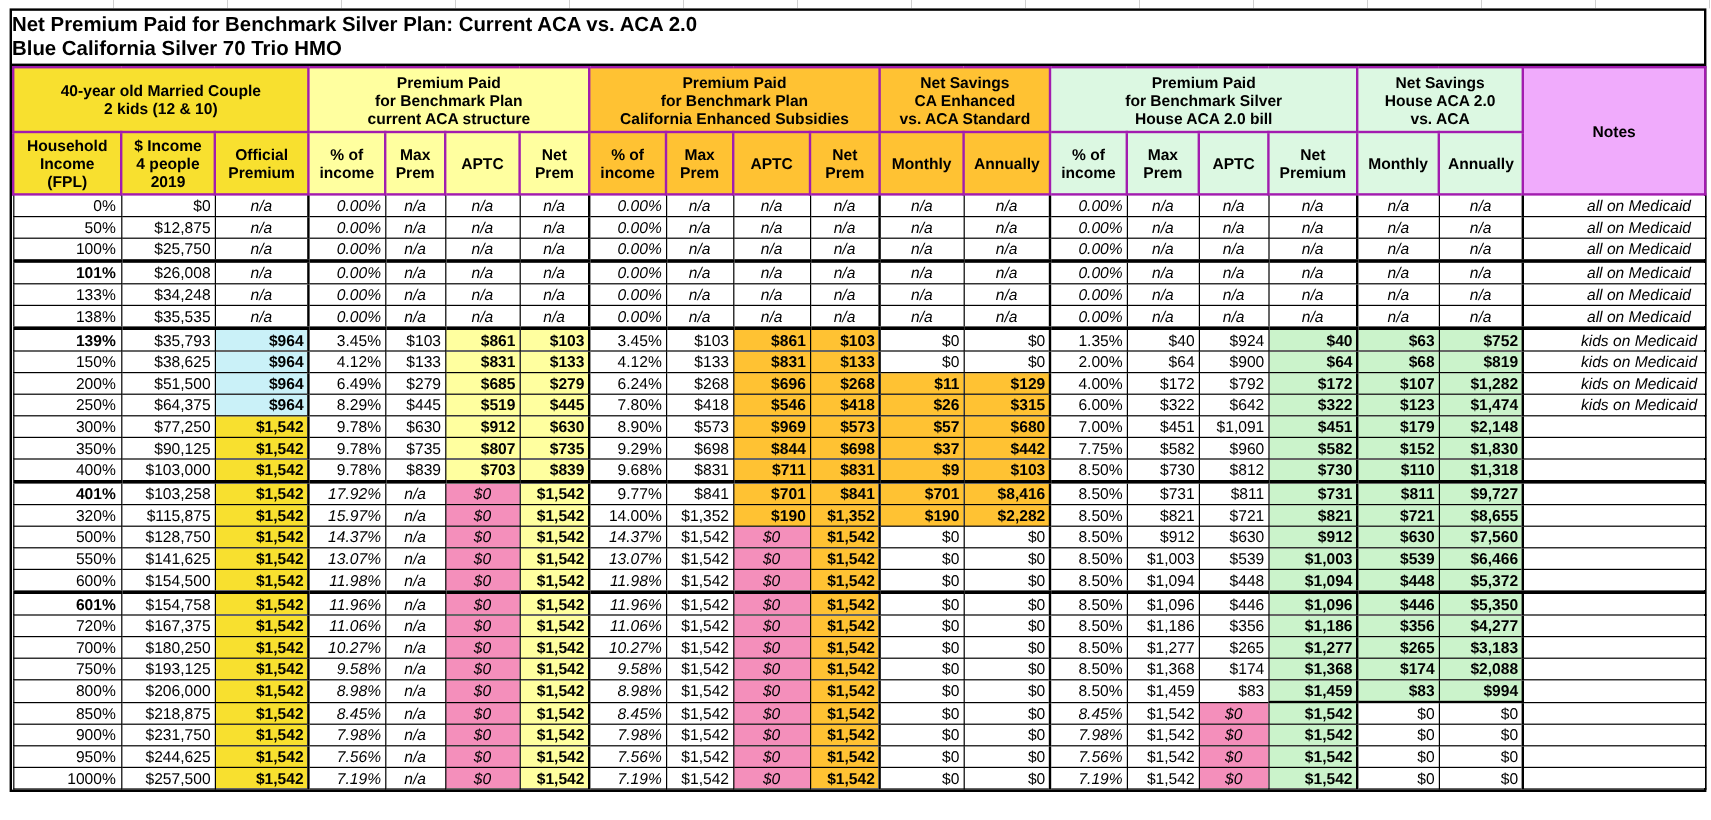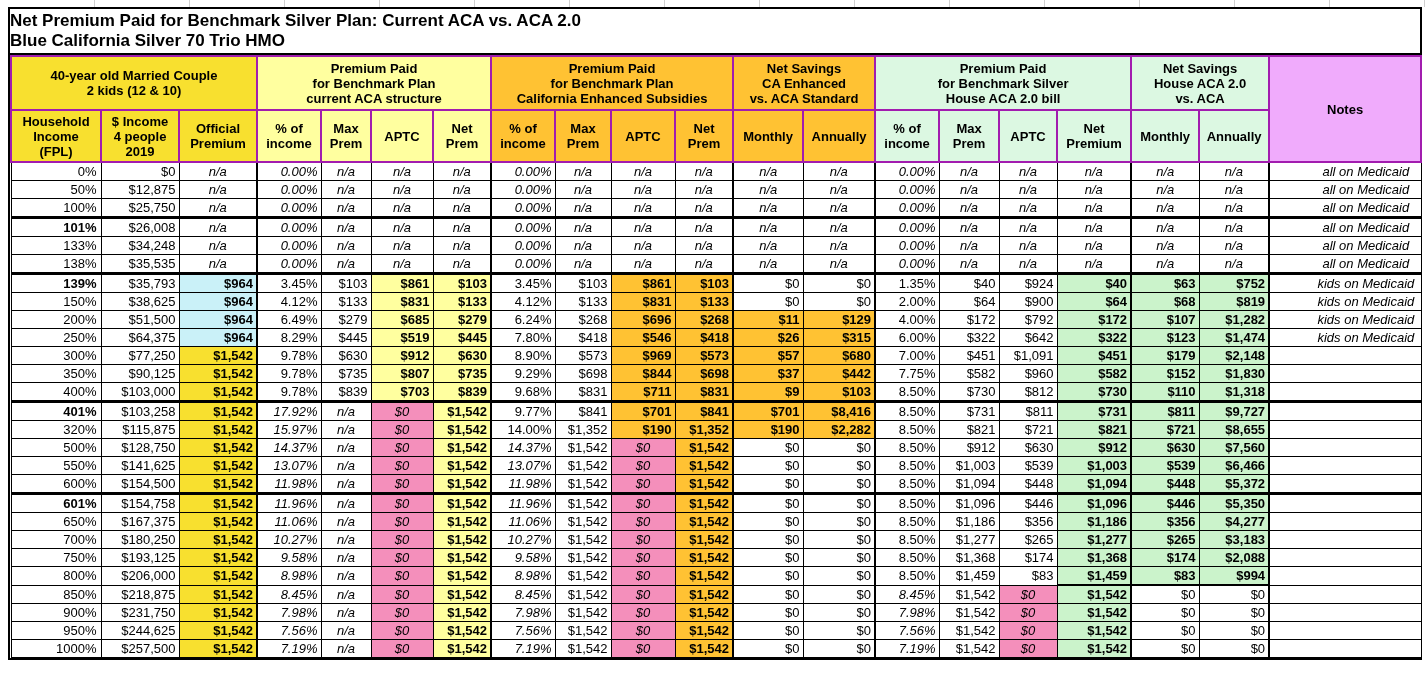--- a/index.html
+++ b/index.html
@@ -535,21 +535,21 @@
           <td class="w br tt">$0</td>
           <td class="w tt">8.50%</td>
           <td class="w tt">$1,096</td>
           <td class="w tt">$446</td>
           <td class="gr br tt">$1,096</td>
           <td class="gr tt">$446</td>
           <td class="gr br tt">$5,350</td>
           <td class="note tt"></td>
         </tr>
         <tr>
-          <td class="fpl">650%</td>
+          <td class="fpl">720%</td>
           <td class="w">$167,375</td>
           <td class="y br">$1,542</td>
           <td class="wi">11.06%</td>
           <td class="na">n/a</td>
           <td class="pk">$0</td>
           <td class="ly br">$1,542</td>
           <td class="wi">11.06%</td>
           <td class="w">$1,542</td>
           <td class="pk">$0</td>
           <td class="or br">$1,542</td>

